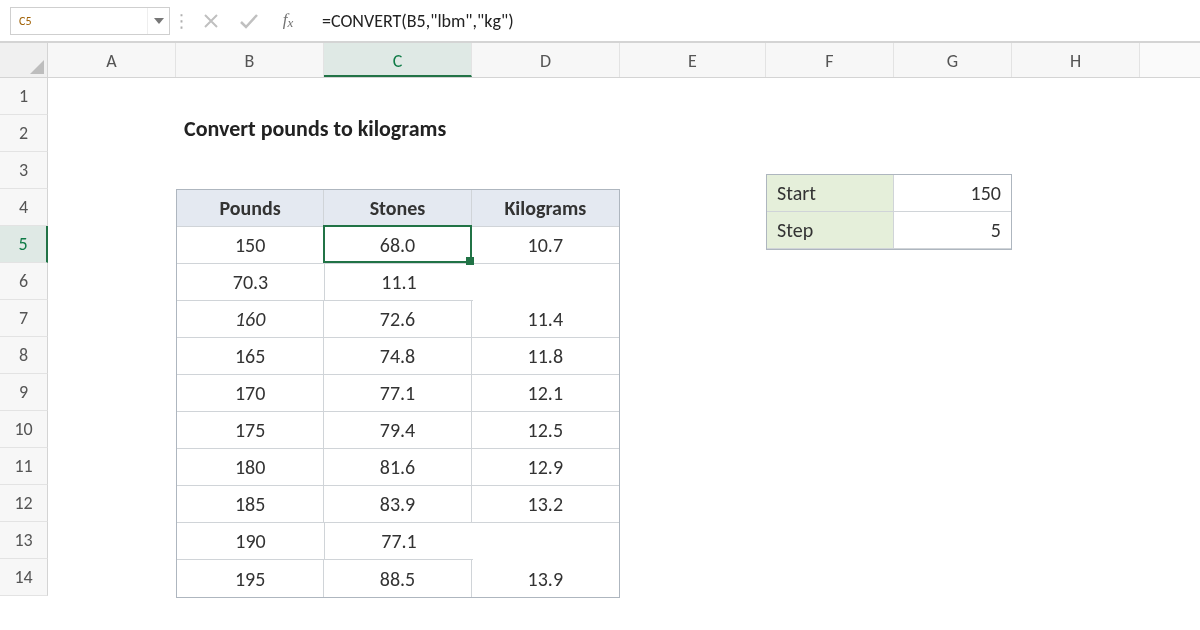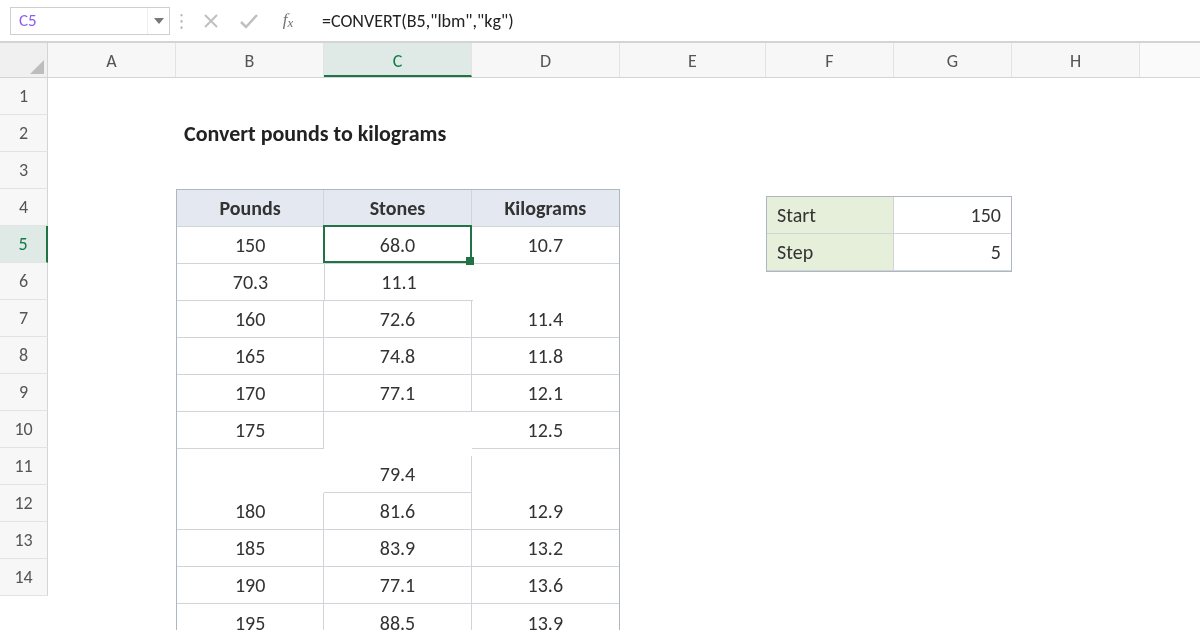--- a/index.html
+++ b/index.html
@@ -1,39 +1,39 @@
 <!DOCTYPE html>
 <html><head>
 <meta charset="utf-8">
 <style>
 * { box-sizing: border-box; margin: 0; padding: 0; }
 body { font-family: Calibri, Arial, sans-serif; background: #fff; overflow: hidden; width: 1200px; height: 630px; position: relative; }
 
 .formula-bar { display: flex; align-items: center; height: 42px; border-bottom: 1px solid #d4d4d4; background: #fff; padding: 6px 10px; gap: 0; }
 .name-box-wrap { display: flex; align-items: center; border: 1px solid #cfcfcf; background: #fff; height: 28px; width: 160px; }
-.name-box { flex: 1; padding: 0 8px; font-size: 17px; color: #8b5cf6; }
+.name-box { flex: 1; padding: 0 8px; font-size: 12px; color: #a16207; }
 .name-dd { width: 22px; height: 100%; display: flex; align-items: center; justify-content: center; border-left: 1px solid #eee; color:#555; }
 .sep-dots { width: 22px; text-align: center; color: #b0b0b0; font-size: 18px; letter-spacing: -1px; }
 .fb-btn { width: 38px; height: 28px; display: flex; align-items: center; justify-content: center; color: #bfbfbf; font-size: 18px; }
 .fx { font-style: italic; font-family: 'Times New Roman', serif; color: #737373; font-size: 17px; width: 40px; text-align: center; }
 .formula-input { flex: 1; border: none; padding: 0 14px; font-size: 18px; color: #222; height: 28px; display: flex; align-items: center; }
 
 .grid-wrap { position: absolute; top: 78px; left: 0; right: 0; bottom: 0; font-size: 19px; color: #333; }
 .col-headers { position: absolute; top: -36px; left: 0; right: 0; height: 36px; display: flex; background: #fafafa; border-top: 1px solid #d4d4d4; border-bottom: 1px solid #d4d4d4; }
 .corner { width: 48px; border-right: 1px solid #d4d4d4; background: #f0f0f0; position: relative; }
 .corner::after { content: ""; position: absolute; right: 3px; bottom: 3px; width: 0; height: 0; border-left: 14px solid transparent; border-bottom: 14px solid #bdbdbd; }
 .colh { text-align: center; line-height: 36px; color: #555; border-right: 1px solid #e3e3e3; background: #f7f7f7; font-size: 18px; }
 .colh.sel { background: #dfe9e5; border-bottom: 2px solid #217346; color: #0f7b46; }
 
 .row-headers { position: absolute; left: 0; top: 0; width: 48px; }
 .rowh { height: 37px; border-right: 1px solid #d4d4d4; border-bottom: 1px solid #e3e3e3; text-align: center; line-height: 37px; color: #555; background: #f7f7f7; font-size: 18px; }
 .rowh.sel { background: #dfe9e5; border-right: 2px solid #217346; color: #0f7b46; }
 
 .cells { position: absolute; left: 48px; top: 0; }
-.cell { position: absolute; height: 37px; display: flex; align-items: center; padding: 0 8px; }
+.cell { position: absolute; height: 37px; display: flex; padding: 0 8px; }
 
 .title-cell { font-weight: bold; font-size: 22px; color: #222; }
 
 .tbl { position: absolute; border: 1px solid #aeb6bf; }
 .tbl-row { display: flex; }
 .tbl-cell { border-right: 1px solid #d0d4d8; border-bottom: 1px solid #d0d4d8; height: 37px; display: flex; align-items: center; justify-content: center; font-size: 20px; }
 .tbl-cell:last-child { border-right: none; }
 .tbl .tbl-row:last-child .tbl-cell { border-bottom: none; }
 .th { background: #e4e9f1; font-weight: 700; }
 
@@ -118,62 +118,61 @@
         <div class="tbl-row">
           <div class="tbl-cell" style="width: 148px;">150</div>
           <div class="tbl-cell" style="width: 148px;">68.0</div>
           <div class="tbl-cell" style="width: 148px;">10.7</div>
         </div>
         <div class="tbl-row">
           <div class="tbl-cell" style="width: 148px;">70.3</div>
           <div class="tbl-cell" style="width: 148px;">11.1</div>
         </div>
         <div class="tbl-row">
-          <div class="tbl-cell" style="width: 148px;">160</div>
+          <div class="tbl-cell" style="width: 148px; font-style: italic;">160</div>
           <div class="tbl-cell" style="width: 148px;">72.6</div>
           <div class="tbl-cell" style="width: 148px;">11.4</div>
         </div>
         <div class="tbl-row">
           <div class="tbl-cell" style="width: 148px;">165</div>
           <div class="tbl-cell" style="width: 148px;">74.8</div>
           <div class="tbl-cell" style="width: 148px;">11.8</div>
         </div>
         <div class="tbl-row">
           <div class="tbl-cell" style="width: 148px;">170</div>
           <div class="tbl-cell" style="width: 148px;">77.1</div>
           <div class="tbl-cell" style="width: 148px;">12.1</div>
         </div>
         <div class="tbl-row">
           <div class="tbl-cell" style="width: 148px;">175</div>
-          <div class="tbl-cell" style="width: 148px; margin-top: 44px;">79.4</div>
+          <div class="tbl-cell" style="width: 148px;">79.4</div>
           <div class="tbl-cell" style="width: 148px;">12.5</div>
         </div>
         <div class="tbl-row">
           <div class="tbl-cell" style="width: 148px;">180</div>
           <div class="tbl-cell" style="width: 148px;">81.6</div>
           <div class="tbl-cell" style="width: 148px;">12.9</div>
         </div>
         <div class="tbl-row">
           <div class="tbl-cell" style="width: 148px;">185</div>
           <div class="tbl-cell" style="width: 148px;">83.9</div>
           <div class="tbl-cell" style="width: 148px;">13.2</div>
         </div>
         <div class="tbl-row">
           <div class="tbl-cell" style="width: 148px;">190</div>
           <div class="tbl-cell" style="width: 148px;">77.1</div>
-          <div class="tbl-cell" style="width: 148px;">13.6</div>
         </div>
         <div class="tbl-row">
           <div class="tbl-cell" style="width: 148px;">195</div>
           <div class="tbl-cell" style="width: 148px;">88.5</div>
           <div class="tbl-cell" style="width: 148px;">13.9</div>
         </div>
       </div>
 
-    <div class="side-tbl" id="side-table" style="left:718px; top:118px; width:246px;">
+    <div class="side-tbl" id="side-table" style="left:718px; top:96px; width:246px;">
         <div class="tbl-row">
           <div class="tbl-cell lbl" style="width: 128px;">Start</div>
           <div class="tbl-cell val" style="width: 118px;">150</div>
         </div>
         <div class="tbl-row">
           <div class="tbl-cell lbl" style="width: 128px;">Step</div>
           <div class="tbl-cell val" style="width: 118px;">5</div>
         </div>
       </div>
 

